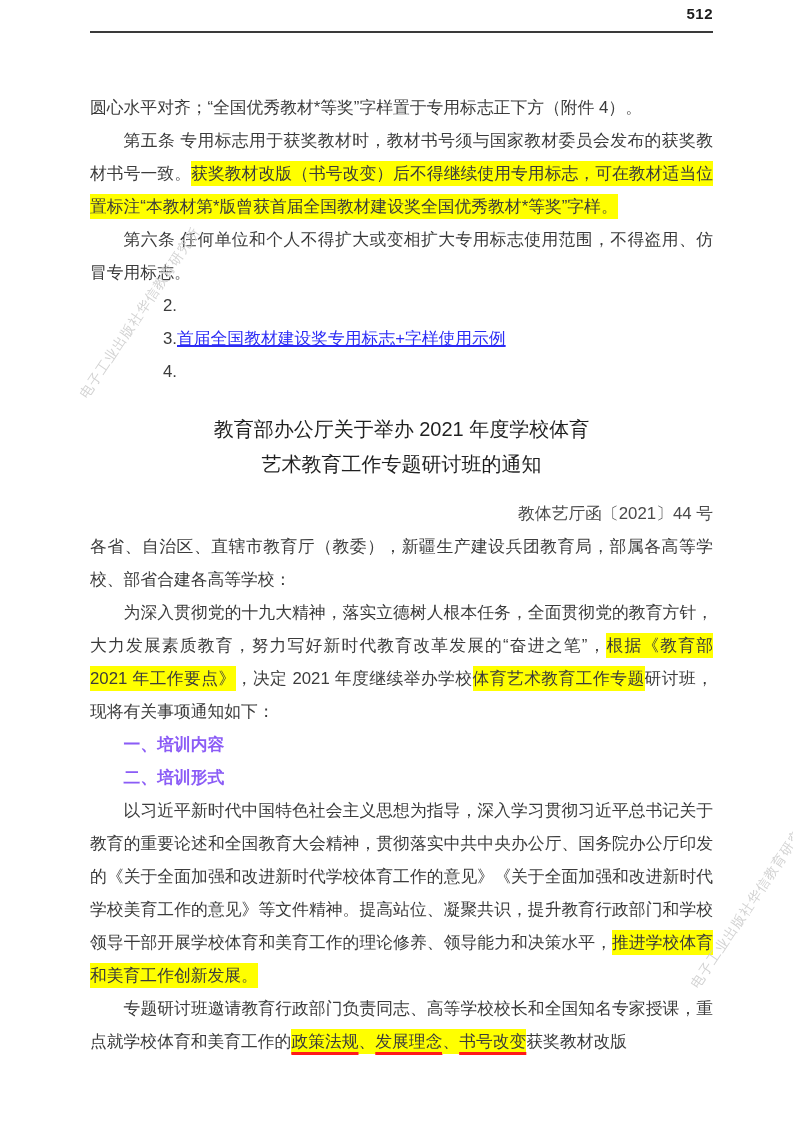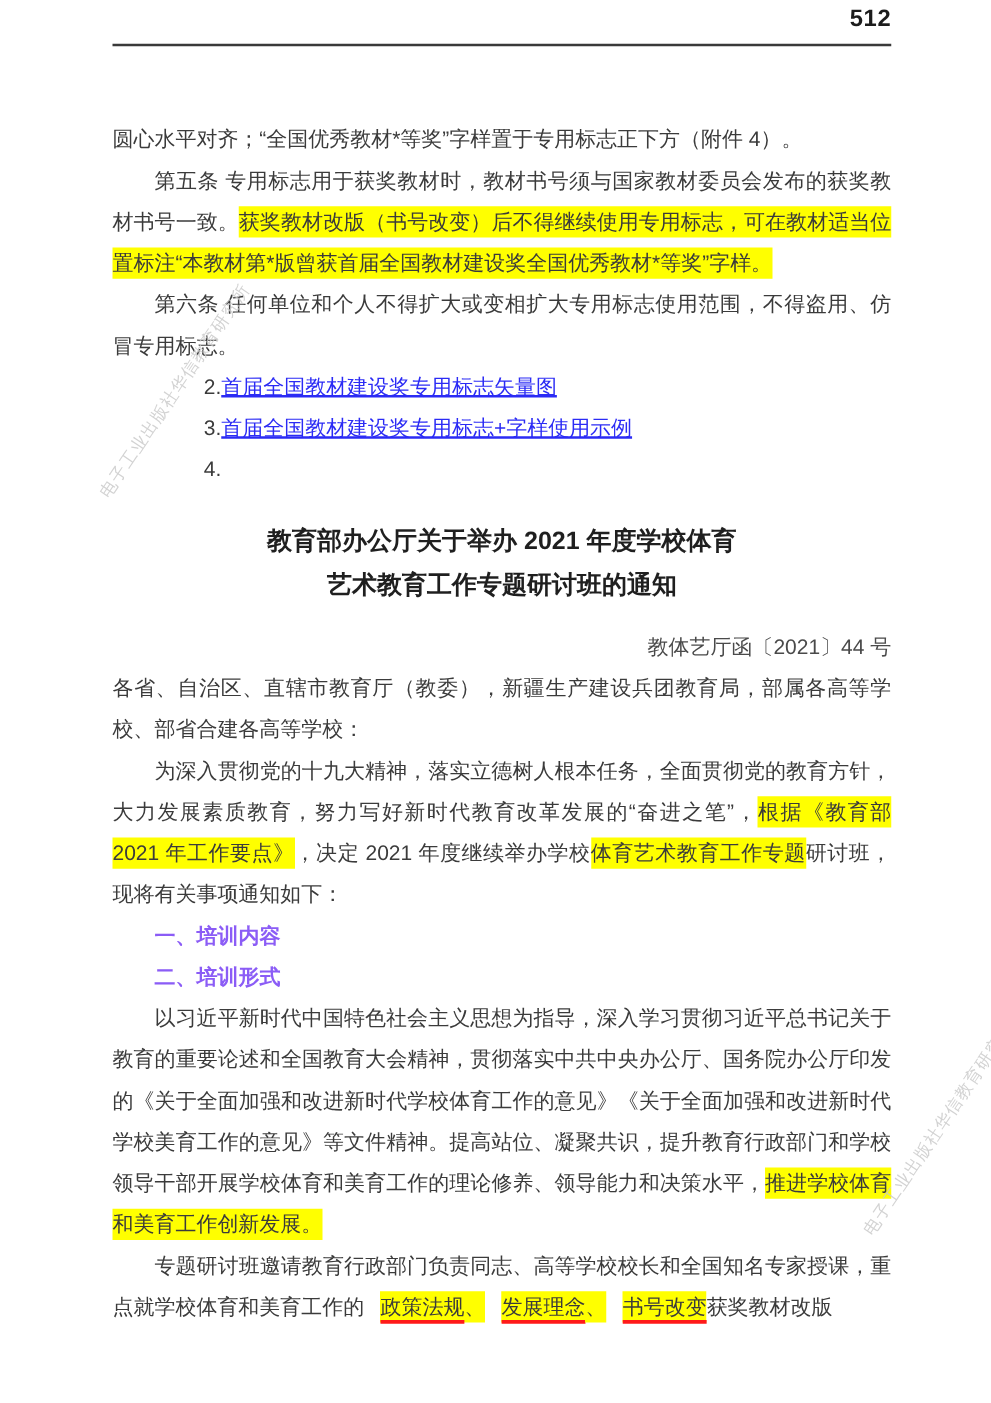--- a/index.html
+++ b/index.html
@@ -9,54 +9,53 @@
     background:#ffffff;
     overflow:hidden;
     font-family:"Liberation Sans","DejaVu Sans",sans-serif;
     color:#3b3b3b;
   }
   .page-header{
     padding:5px 80px 0 90px;
     text-align:right;
   }
   .page-number{
-    font-size:19px;font-weight:bold;color:#1c1c1c;letter-spacing:.5px;
+    font-size:15px;font-weight:bold;color:#1c1c1c;letter-spacing:.5px;
   }
   .header-rule{
     margin:8px 80px 0 90px;
     border:none;border-top:2px solid #3a3a3a;height:0;
   }
   .content{
     margin:58px 80px 0 90px;
     font-size:16.8px;
     line-height:33px;
     text-align:justify;
   }
   .para{margin:0;}
   .indent{text-indent:2em;}
   .heading{font-weight:bold;color:#8b5cf6;}
   .hl{background:var(--hl,#ffff00);padding:3px 0;}
   .redline{
     text-decoration:underline;
     text-decoration-color:var(--redline,#ff0000);
     text-decoration-thickness:2.5px;
     text-underline-offset:5px;
-    margin-left:13px;
   }
   .att-row{display:flex;margin-left:23px;text-align:left;}
   .att-label{flex:none;width:50px;color:#3b3b3b;}
   .att-num{flex:none;color:#3b3b3b;}
   .att-link{
     color:var(--link,#2b2bf5);
     text-decoration:underline;
     text-decoration-thickness:1.5px;
     cursor:pointer;
   }
   .doc-title{
-    font-size:20px;font-weight:bold;color:#1f1f1f;
+    font-size:20px;font-weight:normal;color:#1f1f1f;
     text-align:center;line-height:35px;
   }
   .att-row + .doc-title{margin-top:24px;}
   .doc-title + .doc-number{margin-top:15px;}
   .doc-number{text-align:right;color:#4a4a4a;}
   .watermark{
     position:absolute;
     color:#cbcbcb;
     font-size:13.5px;
     letter-spacing:1px;
@@ -81,21 +80,20 @@
   </div>
   <hr class="header-rule">
 
   <div class="content">
       <p class="para"><span>圆心水平对齐；“全国优秀教材*等奖”字样置于专用标志正下方（附件 4）。</span></p>
       <p class="para indent"><span>第五条 专用标志用于获奖教材时，教材书号须与国家教材委员会发布的获奖教材书号一致。</span><span class="hl">获奖教材改版（书号改变）后不得继续使用专用标志，可在教材适当位置标注“本教材第*版曾获首届全国教材建设奖全国优秀教材*等奖”字样。</span></p>
       <p class="para indent"><span>第六条 任何单位和个人不得扩大或变相扩大专用标志使用范围，不得盗用、仿冒专用标志。</span></p>
       <div class="att-row">
         <span class="att-label"></span>
         <span class="att-num">2.</span>
-        <a class="att-link">首届全国教材建设奖专用标志矢量图</a>
       </div>
       <div class="att-row">
         <span class="att-label"></span>
         <span class="att-num">3.</span>
         <a class="att-link">首届全国教材建设奖专用标志+字样使用示例</a>
       </div>
       <div class="att-row">
         <span class="att-label"></span>
         <span class="att-num">4.</span>
       </div>

